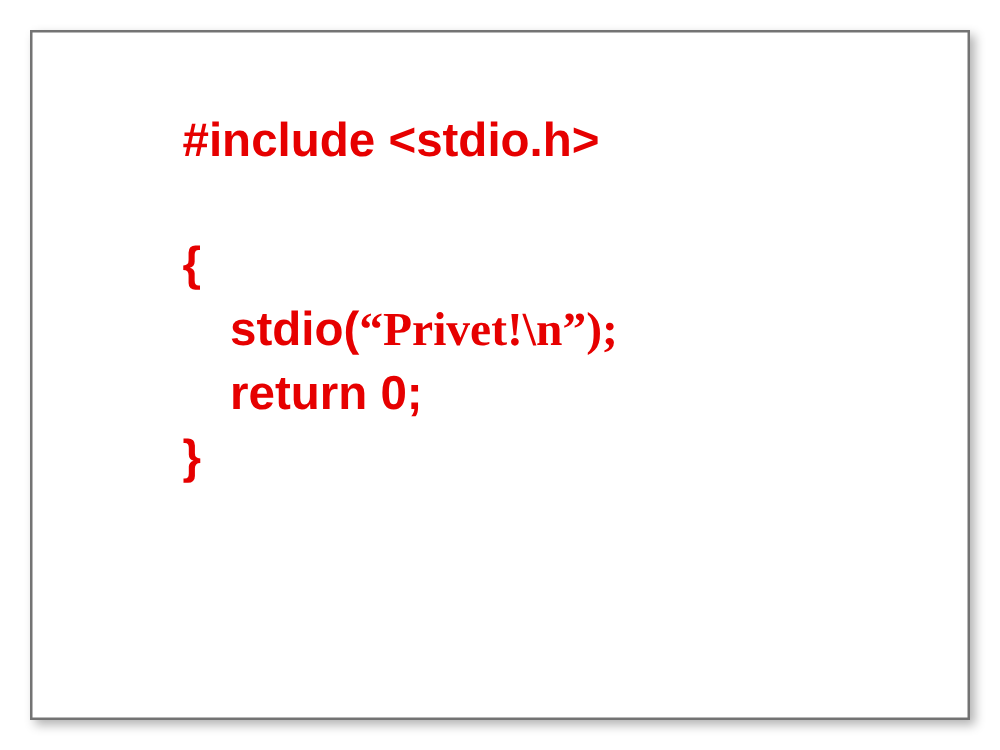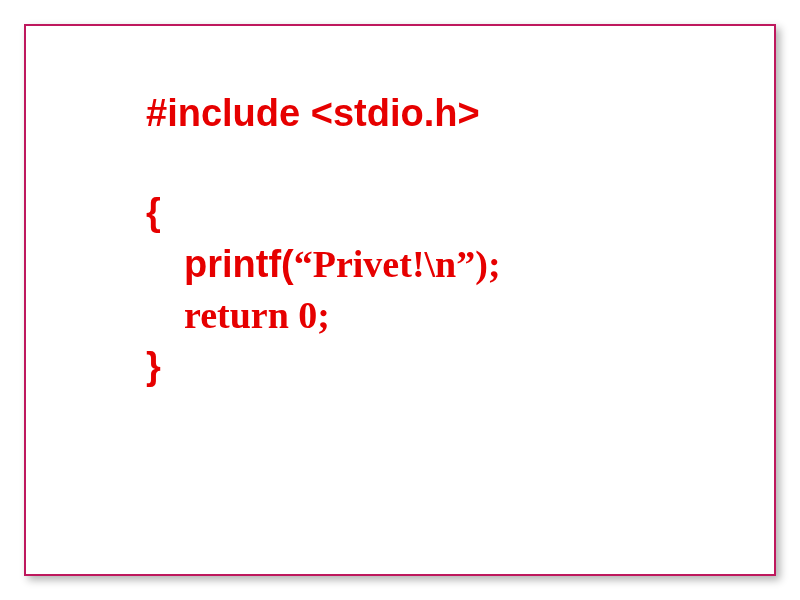--- a/index.html
+++ b/index.html
@@ -15,21 +15,21 @@
       align-items: center;
       justify-content: center;
       position: relative;
     }
     .frame {
       position: absolute;
       top: 24px;
       left: 24px;
       right: 24px;
       bottom: 24px;
-      border: 2px solid #be185d;
+      border: 2px solid #737373;
       box-shadow: 4px 4px 8px rgba(0,0,0,0.3);
       background: #ffffff;
     }
     .code-block {
       position: absolute;
       top: 62px;
       left: 120px;
       font-weight: bold;
       color: #e60000;
       line-height: 1.35;
@@ -53,34 +53,34 @@
       font-size: 38px;
       padding-left: 38px;
     }
     .line4 .sans {
       font-family: Arial, Helvetica, sans-serif;
     }
     .line4 .serif {
       font-family: Liberation Serif, serif;
     }
     .line5 {
-      font-family: Liberation Serif, serif;
+      font-family: Liberation Sans, sans-serif;
       font-size: 38px;
       padding-left: 38px;
     }
     .line6 {
       font-family: Arial, Helvetica, sans-serif;
       font-size: 38px;
     }
   </style>
 </head>
 <body>
 
 <div class="frame">
   <div class="code-block">
     <div class="line1">#include &lt;stdio.h&gt;</div>
     <div class="spacer"></div>
     <div class="line3">{</div>
-    <div class="line4"><span class="sans">printf(</span><span class="serif">“Privet!\n”);</span></div>
+    <div class="line4"><span class="sans">stdio(</span><span class="serif">“Privet!\n”);</span></div>
     <div class="line5">return 0;</div>
     <div class="line6">}</div>
   </div>
 </div>
 
 </body></html>

